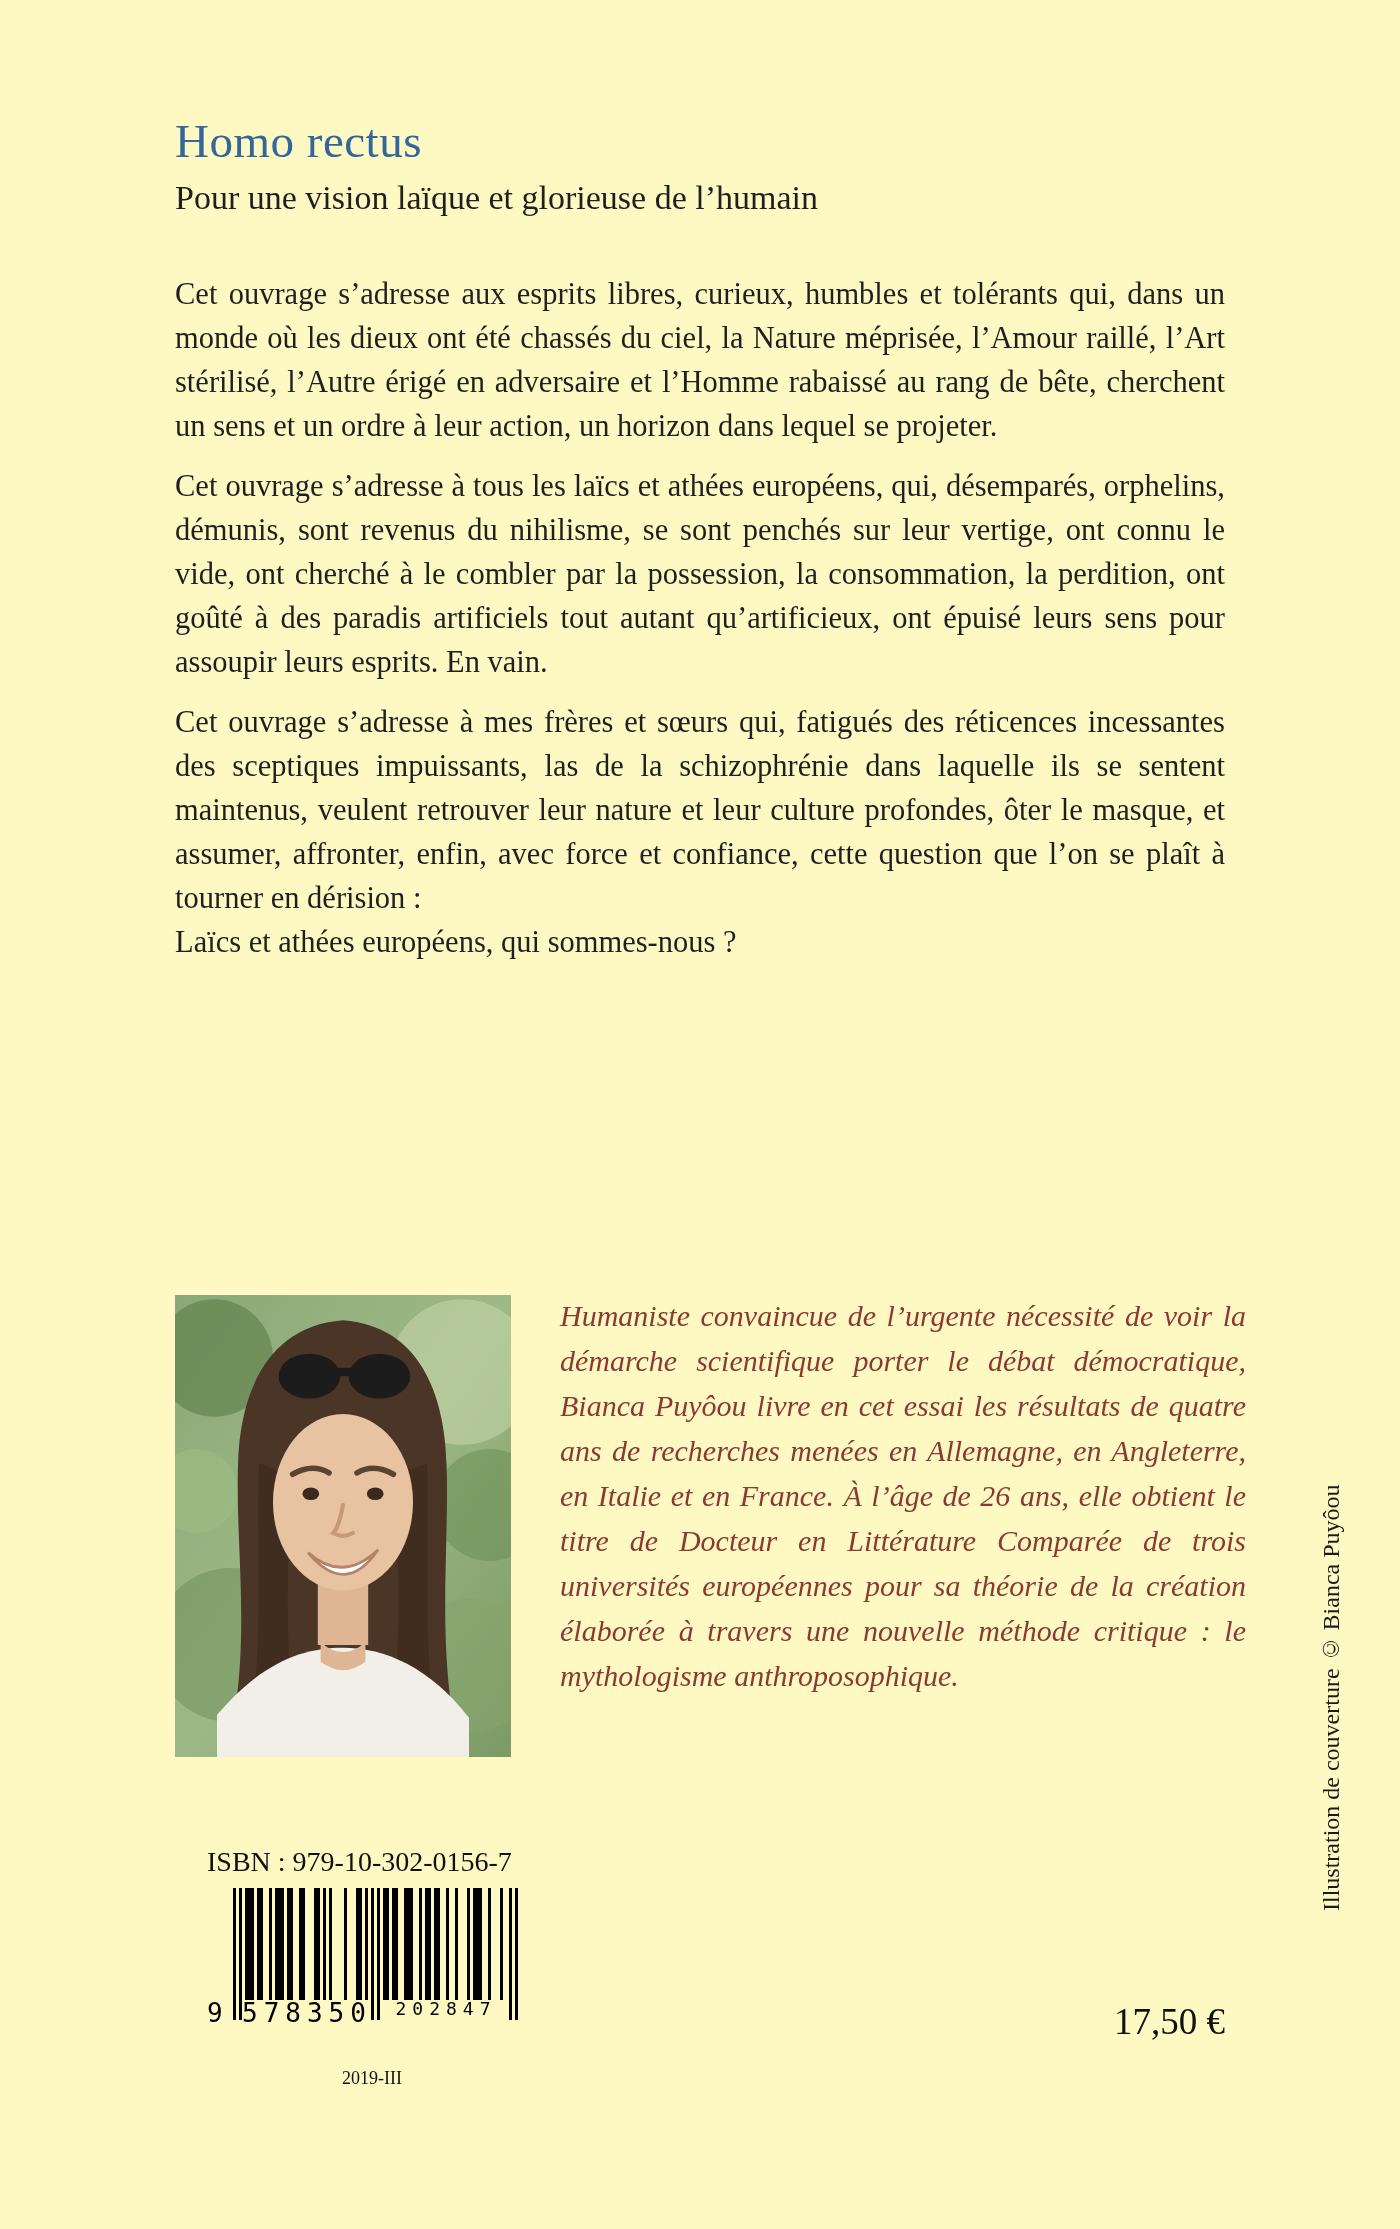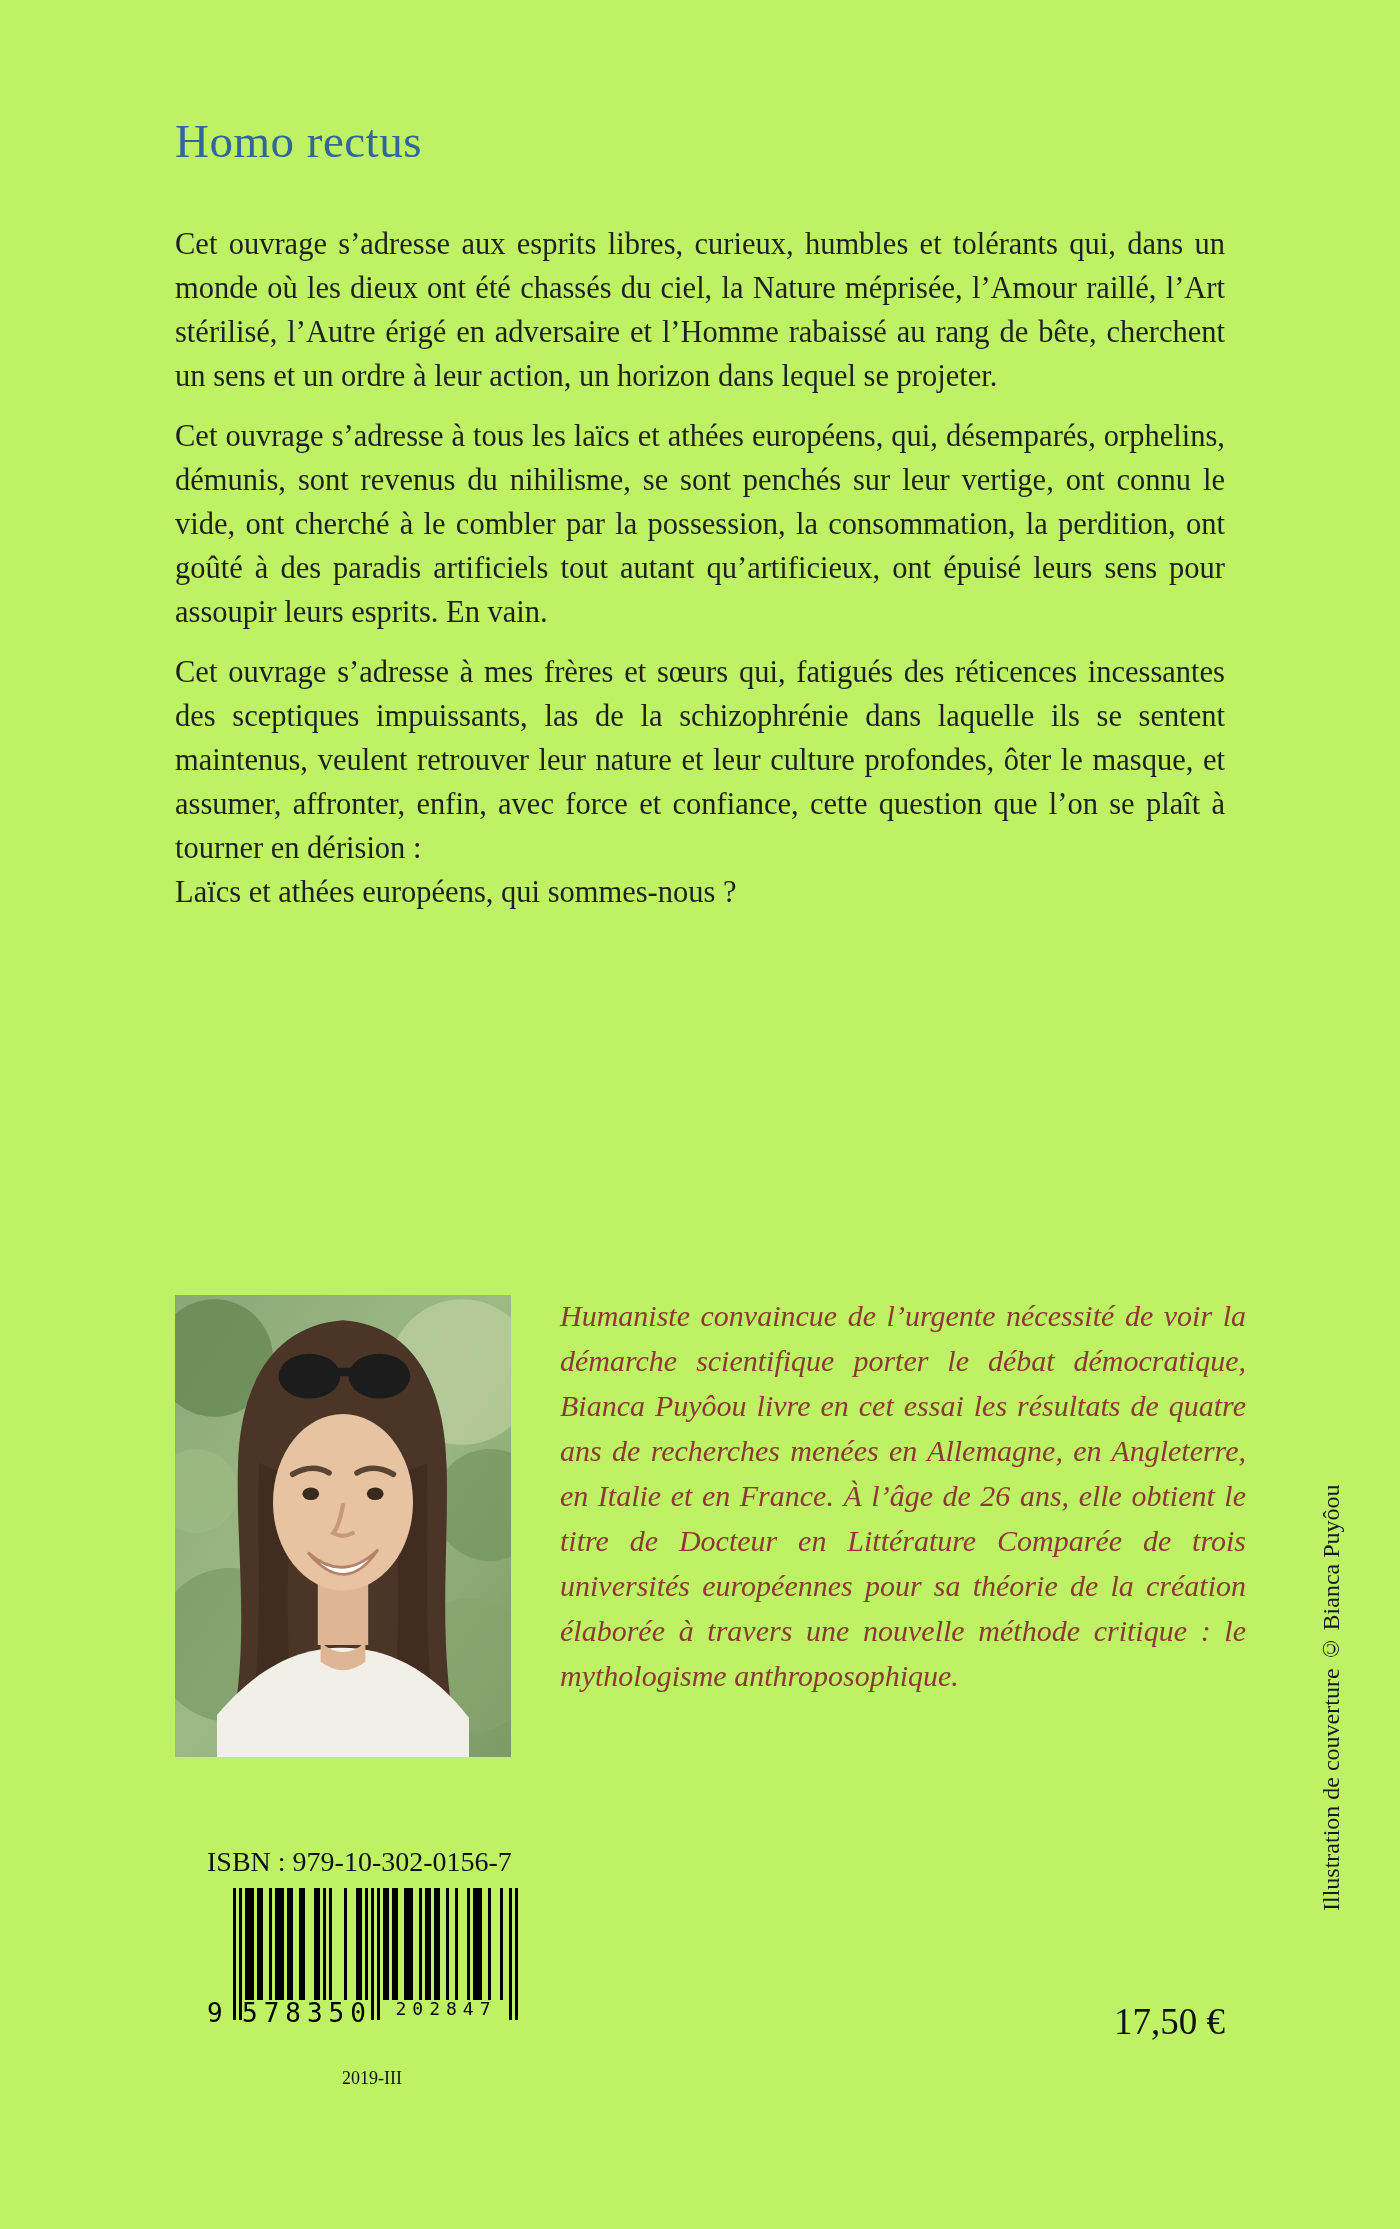--- a/index.html
+++ b/index.html
@@ -5,21 +5,21 @@
   :root{
     --title-blue:#33669c;
     --body-text:#1f1f1f;
     --bio-red:#8a3a33;
   }
   *{box-sizing:border-box;margin:0;padding:0;}
   html,body{background:#e8e8e8;}
   .page{
     position:relative;
     width:1400px;height:2229px;
-    background:#bef264;
+    background:#fef9c3;
     font-family:"Liberation Serif", serif;
     color:var(--body-text);
     overflow:hidden;
     margin:0 auto;
   }
   .content{
     position:absolute;left:175px;top:116px;width:1050px;
   }
   h1.book-title{
     font-size:47px;font-weight:normal;color:var(--title-blue);
@@ -80,20 +80,21 @@
     white-space:nowrap;
   }
 </style>
 </head>
 <body>
 
 <div class="page">
 
   <div class="content">
     <h1 class="book-title">Homo rectus</h1>
+    <h2 class="book-subtitle">Pour une vision laïque et glorieuse de l’humain</h2>
     <p class="para first">Cet ouvrage s’adresse aux esprits libres, curieux, humbles et tolérants qui, dans un monde où les dieux ont été chassés du ciel, la Nature méprisée, l’Amour raillé, l’Art stérilisé, l’Autre érigé en adversaire et l’Homme rabaissé au rang de bête, cherchent un sens et un ordre à leur action, un horizon dans lequel se projeter.</p>
     <p class="para">Cet ouvrage s’adresse à tous les laïcs et athées européens, qui, désemparés, orphelins, démunis, sont revenus du nihilisme, se sont penchés sur leur vertige, ont connu le vide, ont cherché à le combler par la possession, la consommation, la perdition, ont goûté à des paradis artificiels tout autant qu’artificieux, ont épuisé leurs sens pour assoupir leurs esprits. En vain.</p>
     <p class="para">Cet ouvrage s’adresse à mes frères et sœurs qui, fatigués des réticences incessantes des sceptiques impuissants, las de la schizophrénie dans laquelle ils se sentent maintenus, veulent retrouver leur nature et leur culture profondes, ôter le masque, et assumer, affronter, enfin, avec force et confiance, cette question que l’on se plaît à tourner en dérision :</p>
     <p class="question">Laïcs et athées européens, qui sommes-nous ?</p>
   </div>
 
   <div class="author-photo">
     <svg viewBox="0 0 240 330" preserveAspectRatio="none">
       <defs>
         <linearGradient id="bgGreen" x1="0" y1="0" x2="1" y2="1">

